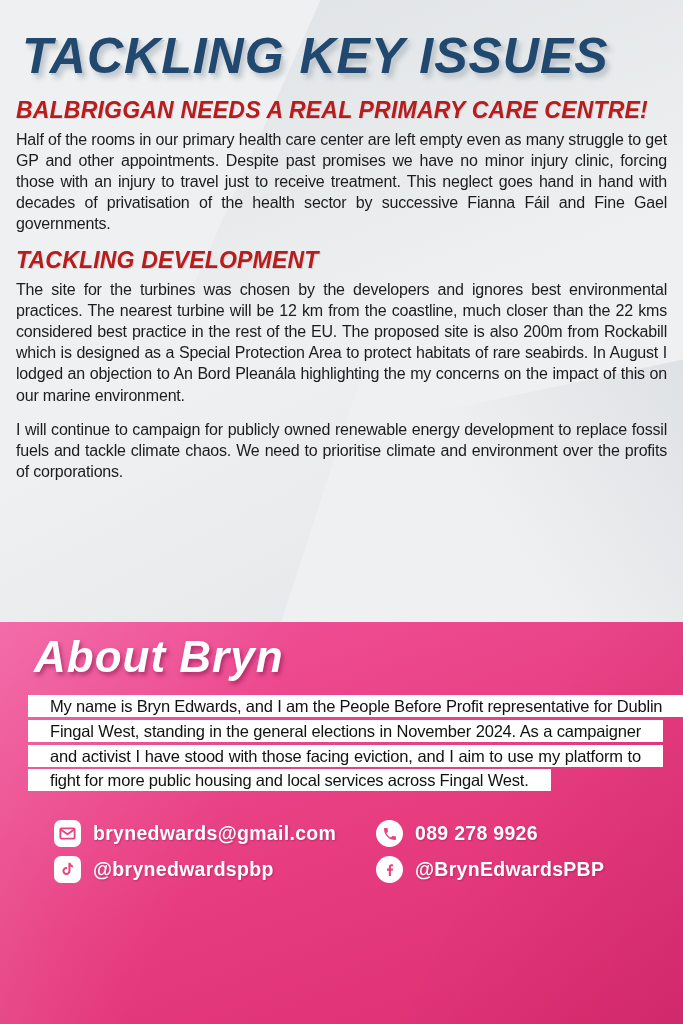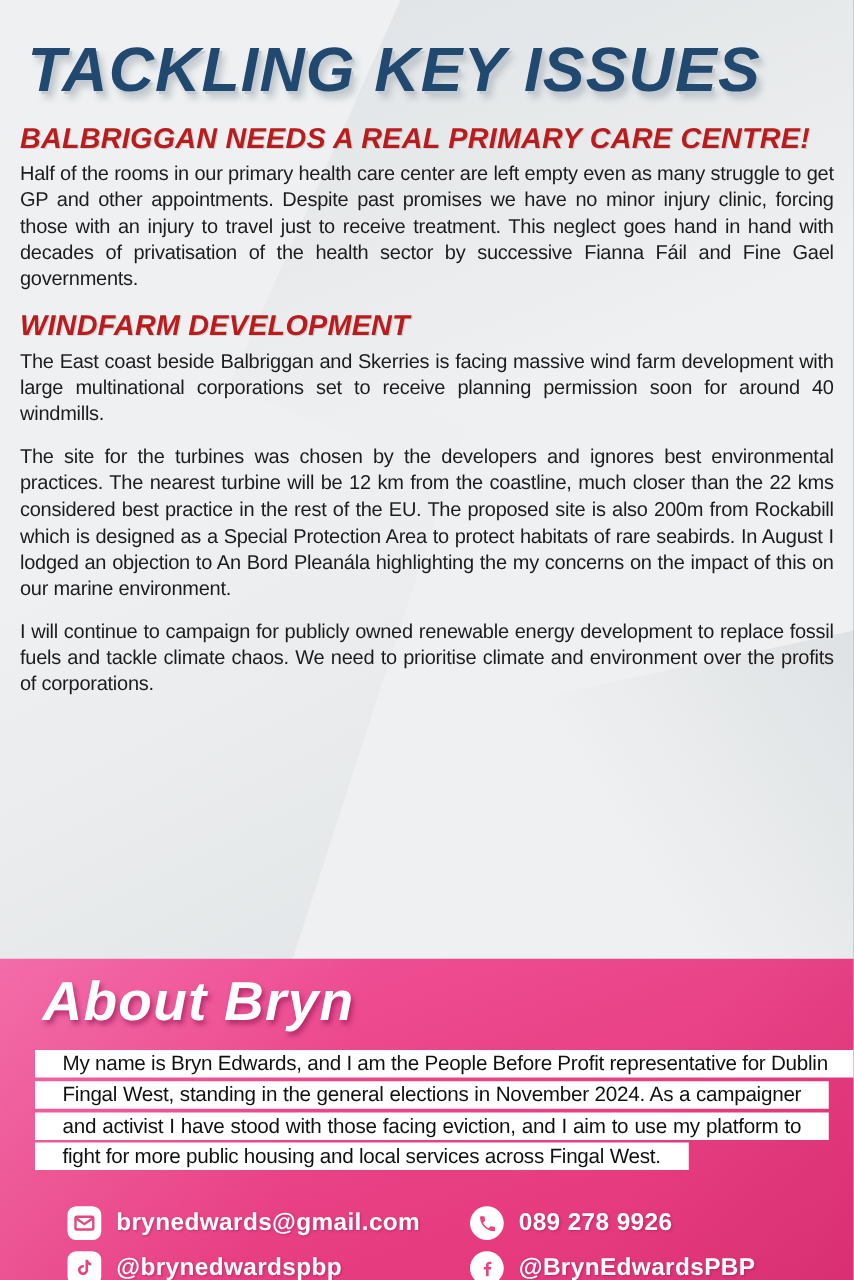--- a/index.html
+++ b/index.html
@@ -4,21 +4,21 @@
 <style>
   * { margin:0; padding:0; box-sizing:border-box; }
   html,body { background:#9aa0a6; }
   .page {
     position:relative; width:683px; height:1024px; margin:0 auto;
     background:#eef0f1; overflow:hidden;
     font-family:"Liberation Sans", sans-serif;
   }
   
   .top-section {
-    position:relative; height:767px; padding:26px 16px 0 16px; overflow:hidden;
+    position:relative; height:622px; padding:26px 16px 0 16px; overflow:hidden;
   }
   .bg-shape { position:absolute; pointer-events:none; }
   .bg-shape.s1 { top:-160px; right:-220px; width:620px; height:620px;
     background:linear-gradient(135deg, rgba(186,192,198,0.38), rgba(186,192,198,0) 60%);
     transform:rotate(24deg); }
   .bg-shape.s2 { top:240px; left:-260px; width:560px; height:560px;
     background:linear-gradient(315deg, rgba(200,205,210,0.30), rgba(200,205,210,0) 55%);
     transform:rotate(18deg); }
   .bg-shape.s3 { bottom:-60px; right:-120px; width:420px; height:300px;
     background:linear-gradient(250deg, rgba(180,186,192,0.35), rgba(180,186,192,0) 65%);
@@ -109,22 +109,21 @@
   <div class="top-section">
     <div class="bg-shape s1"></div>
     <div class="bg-shape s2"></div>
     <div class="bg-shape s3"></div>
 
     <h1 class="page-title">TACKLING KEY ISSUES</h1>
 
     <h2 class="issue-heading">BALBRIGGAN NEEDS A REAL PRIMARY CARE CENTRE!</h2>
     <p class="body-para">Half of the rooms in our primary health care center are left empty even as many struggle to get GP and other appointments. Despite past promises we have no minor injury clinic, forcing those with an injury to travel just to receive treatment. This neglect goes hand in hand with decades of privatisation of the health sector by successive Fianna Fáil and Fine Gael governments.</p>
 
-    <h2 class="issue-heading second">WINDFARM DEVELOPMENT</h2>
-    <p class="body-para">The East coast beside Balbriggan and Skerries is facing massive wind farm development with large multinational corporations set to receive planning permission soon for around 40 windmills.</p>
+    <h2 class="issue-heading second">TACKLING DEVELOPMENT</h2>
     <p class="body-para">The site for the turbines was chosen by the developers and ignores best environmental practices. The nearest turbine will be 12 km from the coastline, much closer than the 22 kms considered best practice in the rest of the EU. The proposed site is also 200m from Rockabill which is designed as a Special Protection Area to protect habitats of rare seabirds. In August I lodged an objection to An Bord Pleanála highlighting the my concerns on the impact of this on our marine environment.</p>
     <p class="body-para">I will continue to campaign for publicly owned renewable energy development to replace fossil fuels and tackle climate chaos. We need to prioritise climate and environment over the profits of corporations.</p>
   </div>
 
   <div class="pink-section">
     <h2 class="about-title">About Bryn</h2>
 
     <p class="hl-para"><span class="hl-span">My name is Bryn Edwards, and I am the People Before Profit representative for Dublin Fingal West, standing in the general elections in November 2024. As a campaigner and activist I have stood with those facing eviction, and I aim to use my platform to fight for more public housing and local services across Fingal West.</span></p>
 
 

